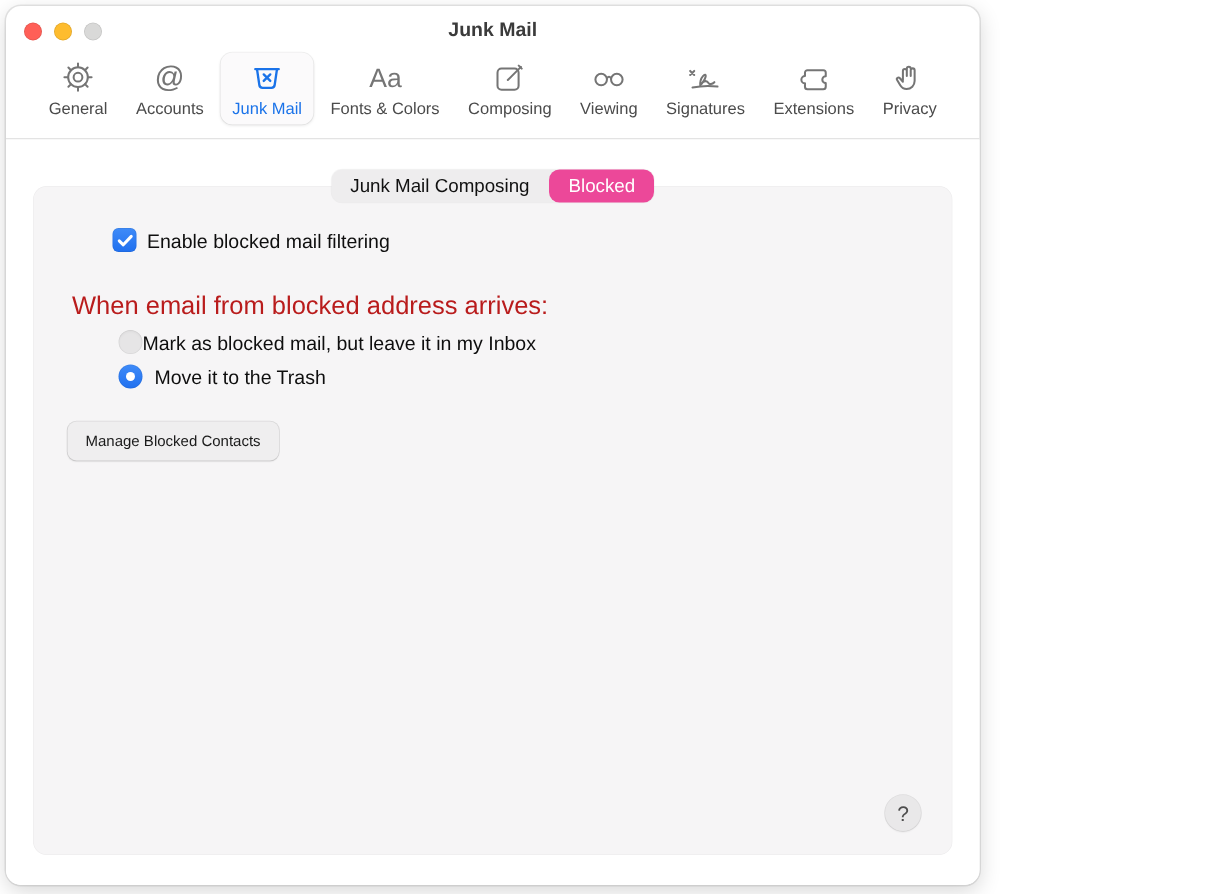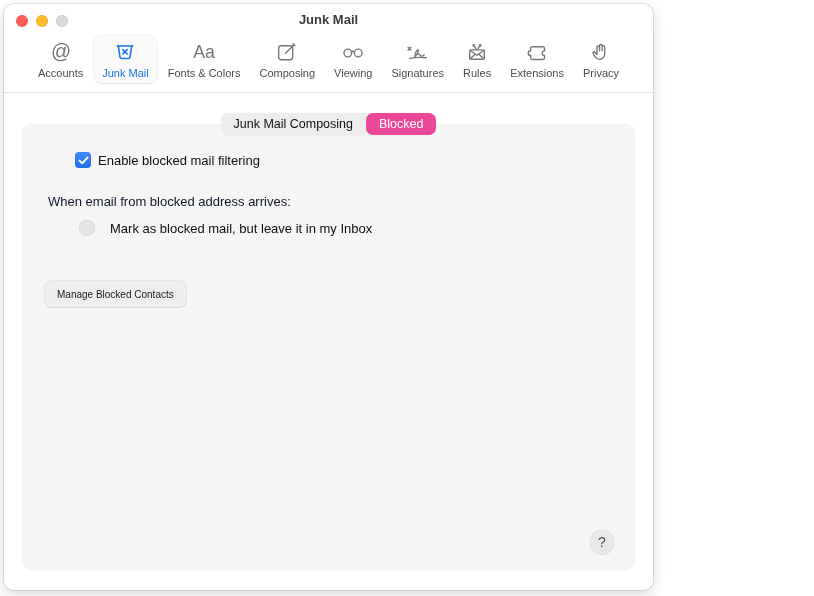--- a/index.html
+++ b/index.html
@@ -44,22 +44,22 @@
     border-radius:7px; white-space:nowrap; cursor:default; }
   .segment.selected { background:#ec4899; color:#fff; }
   
   .row { position:absolute; display:flex; align-items:center;padding-left:20px; }
   .checkbox-row { left:33px; top:28px; gap:7px; }
   .checkbox { width:16px; height:16px; border-radius:4px;
     background:linear-gradient(180deg,#3f8bf8,#2070ef);
     box-shadow:inset 0 0 0 .5px rgba(0,0,0,.08); display:flex; align-items:center; justify-content:center; }
   .checkbox svg { stroke:#fff; fill:none; stroke-width:2; stroke-linecap:round; stroke-linejoin:round; }
   .ctl-label { font-size:13px; color:#0e0e0e; }
-  .group-label { position:absolute; left:26px; top:70px; font-size:13px; color:#0f172a; }
-  .radio-row-1 { left:37px; top:96px; gap:15px; }
+  .group-label { position:absolute; left:26px; top:70px; font-size:17px; color:#b91c1c; }
+  .radio-row-1 { left:37px; top:96px; gap:0; }
   .radio-row-2 { left:37px; top:119px; gap:8px; }
   .radio { width:16px; height:16px; border-radius:50%; }
   .radio.off { background:#e6e5e6; box-shadow:inset 0 0 0 .5px rgba(0,0,0,.06), inset 0 1px 2px rgba(0,0,0,.05); }
   .radio.on { background:linear-gradient(180deg,#3f8bf8,#2070ef);
     box-shadow:inset 0 0 0 .5px rgba(0,0,0,.08); position:relative; }
   .radio.on::after { content:""; position:absolute; left:5px; top:5px; width:6px; height:6px;
     border-radius:50%; background:#fff; }
   .manage-btn { position:absolute; left:23px; top:157px; height:26px; padding:0 12px;
     background:#efeeef; border:none; border-radius:6px; font-size:10px; color:#1a1a1a;
     font-family:"Liberation Sans","DejaVu Sans",sans-serif;
@@ -78,20 +78,30 @@
     <div class="traffic">
       <div class="tl tl-close"></div>
       <div class="tl tl-min"></div>
       <div class="tl tl-zoom"></div>
     </div>
     <div class="win-title">Junk Mail</div>
   </div>
 
   <div class="toolbar">
 
+    <div class="tb-item">
+      <span class="tb-icon">
+        <svg width="28" height="25" viewBox="0 0 26 24">
+          <circle cx="13" cy="11" r="2.8"></circle>
+            <circle cx="13" cy="11" r="6.3"></circle>
+          <path d="M19.3 11h2.4M17.45 15.45l1.7 1.7M13 17.3v2.4M8.55 15.45l-1.7 1.7M6.7 11H4.3M8.55 6.55l-1.7-1.7M13 4.7V2.3M17.45 6.55l1.7-1.7"></path>
+        </svg>
+      </span>
+      <span class="tb-label">General</span>
+    </div>
 
     <div class="tb-item">
       <span class="tb-icon">
         <svg width="28" height="25" viewBox="0 0 26 24">
           <text x="13" y="17.5" font-size="19" text-anchor="middle">@</text>
         </svg>
       </span>
       <span class="tb-label">Accounts</span>
     </div>
 
@@ -140,31 +150,20 @@
       <span class="tb-icon">
         <svg width="30" height="25" viewBox="0 0 28 24">
           <path d="M4.5 7l2.6 2.6M7.1 7L4.5 9.6"></path>
           <path d="M11 16.5C10.4 10.8 15 7.6 14.4 10.7 13.9 13.4 9.8 17.6 11.9 14.9 13.4 12.9 15.4 13.3 16.2 14.7 16.9 15.9 18.6 15.6 20 14.2"></path>
           <path d="M6 17.6q8-1.6 16-.6"></path>
         </svg>
       </span>
       <span class="tb-label">Signatures</span>
     </div>
 
-    <div class="tb-item">
-      <span class="tb-icon">
-        <svg width="28" height="25" viewBox="0 0 26 24">
-          <rect x="6" y="9.5" width="14" height="9" rx="1.4"></rect>
-          <path d="M6.4 10.1L13 14.6l6.6-4.5M6.4 18L10.9 14M19.6 18L15.1 14"></path>
-          <path d="M12.2 9C11.8 7 10.7 5.6 9.1 4.8M9.1 4.8l2-.1M9.1 4.8l1.1 1.6"></path>
-          <path d="M13.8 9C14.2 7 15.3 5.6 16.9 4.8M16.9 4.8l-2-.1M16.9 4.8l-1.1 1.6"></path>
-        </svg>
-      </span>
-      <span class="tb-label">Rules</span>
-    </div>
 
     <div class="tb-item">
       <span class="tb-icon">
         <svg width="28" height="25" viewBox="0 0 26 24">
           <path d="M8.5 6.5h10.1a1.6 1.6 0 0 1 1.6 1.6v2.3a2.1 2.1 0 0 0 0 4.4v2.3a1.6 1.6 0 0 1-1.6 1.6H8.5a1.6 1.6 0 0 1-1.6-1.6v-2.2a2.2 2.2 0 0 1 0-4.6V8.1a1.6 1.6 0 0 1 1.6-1.6z"></path>
         </svg>
       </span>
       <span class="tb-label">Extensions</span>
     </div>
 
@@ -198,20 +197,24 @@
         <span class="ctl-label">Enable blocked mail filtering</span>
       </div>
 
       <div class="group-label">When email from blocked address arrives:</div>
 
       <div class="row radio-row-1">
         <span class="radio off"></span>
         <span class="ctl-label">Mark as blocked mail, but leave it in my Inbox</span>
       </div>
 
+      <div class="row radio-row-2">
+        <span class="radio on"></span>
+        <span class="ctl-label">Move it to the Trash</span>
+      </div>
 
       <button class="manage-btn">Manage Blocked Contacts</button>
 
       <button class="help-btn">?</button>
 
     </div>
   </div>
 
 </div>
 

